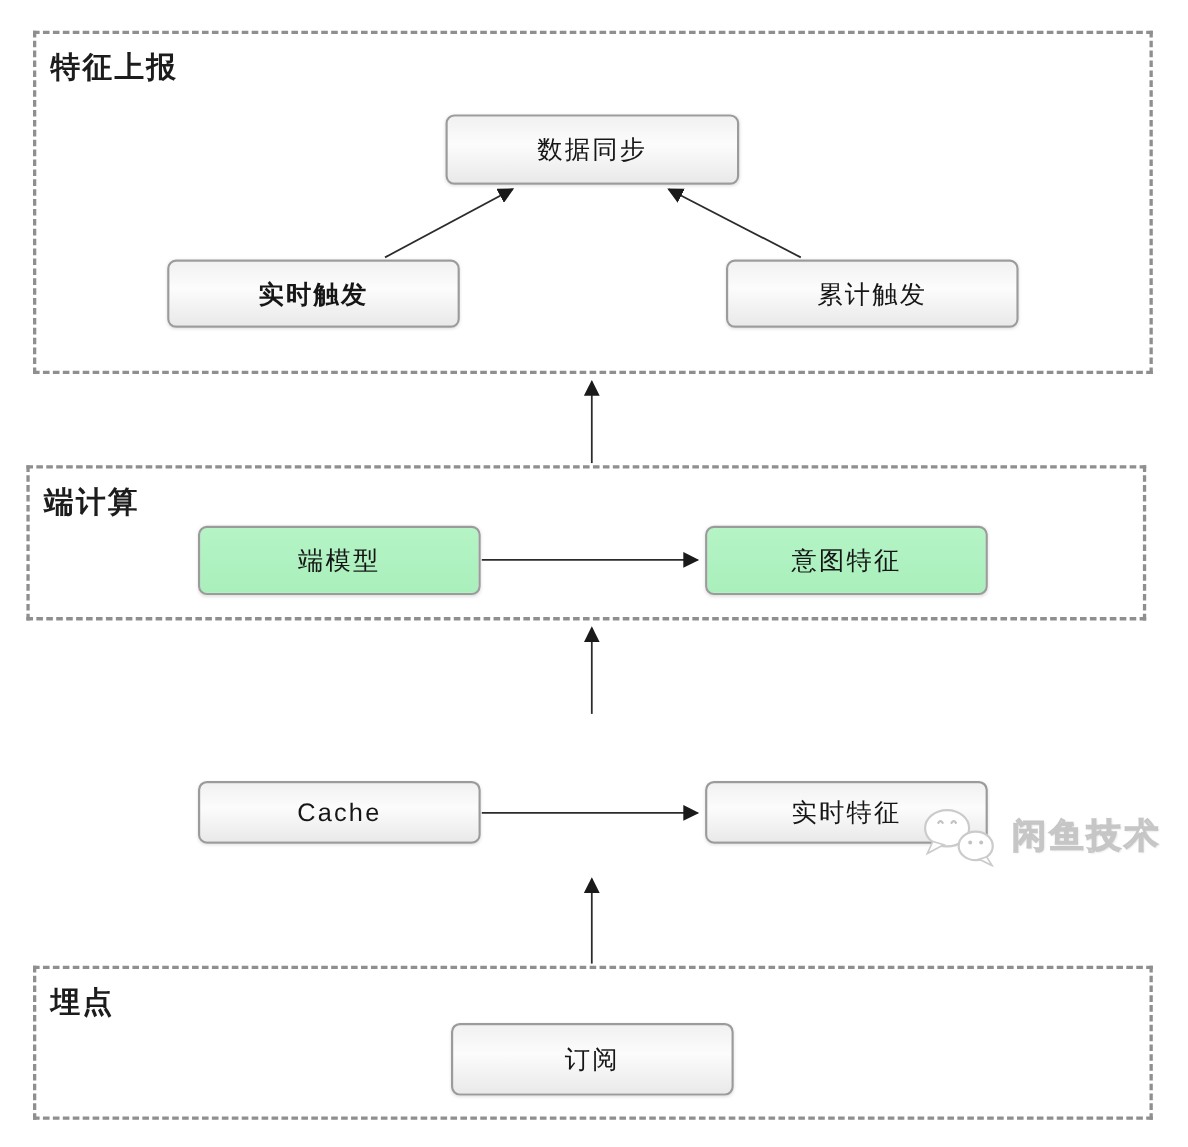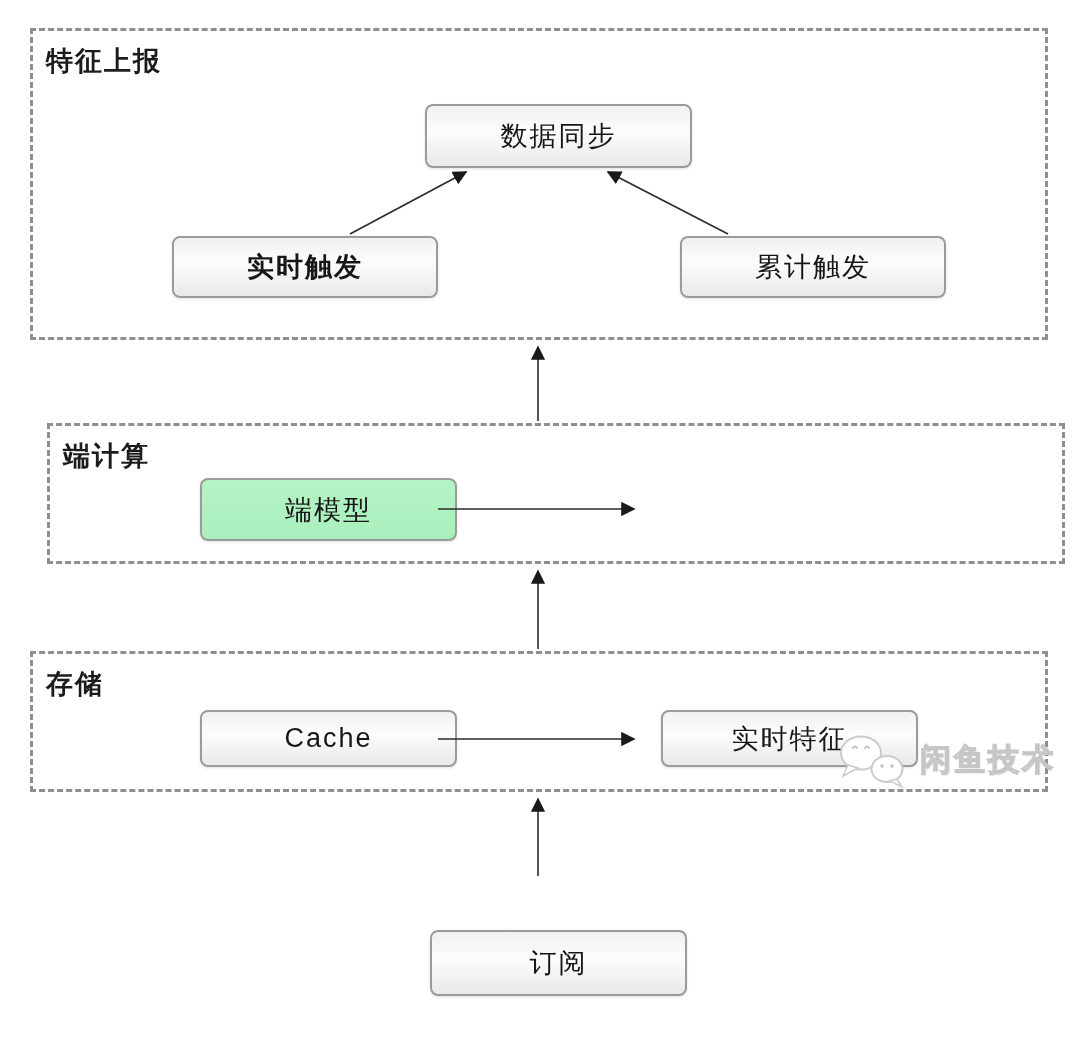--- a/index.html
+++ b/index.html
@@ -15,24 +15,23 @@
   }
   .section-label{
     position:absolute;left:13px;top:12px;
     font-size:27px;font-weight:bold;color:#1c1c1c;letter-spacing:2px;
     white-space:nowrap;
   }
   .node{
     position:absolute;box-sizing:border-box;
     border:2px solid #9b9b9b;border-radius:8px;
     display:flex;align-items:center;justify-content:center;
-    font-size:27px;color:#161616;letter-spacing:2px;
+    font-size:23px;color:#161616;letter-spacing:2px;
     box-shadow:0 1px 3px rgba(0,0,0,0.12);
     white-space:nowrap;
-    margin-left:20px;
   }
   .node.gray{background:linear-gradient(180deg,#f1f1f1 0%,#fcfcfc 42%,#e9e9e9 100%);}
   .node.green{background:linear-gradient(180deg,#b5f4c5 0%,#a9efbc 100%);}
   .arrows{position:absolute;left:0;top:0;pointer-events:none;}
   .watermark{
     position:absolute;right:24px;bottom:28px;
     display:flex;align-items:center;gap:6px;
   }
   .watermark-text{
     font-size:31px;font-weight:bold;letter-spacing:3px;
@@ -44,37 +43,38 @@
 </style>
 </head>
 <body>
 
 <div class="canvas">
 
   <div class="section" style="left:30px;top:28px;width:1018px;height:312px;">
     <div class="section-label">特征上报</div>
   </div>
 
-  <div class="section" style="left:47px;top:423px;width:1018px;height:141px;">
+  <div class="section" style="left:24px;top:423px;width:1018px;height:141px;">
     <div class="section-label">端计算</div>
   </div>
 
-  <div class="section" style="left:30px;top:651px;width:1018px;height:141px;">
-    <div class="section-label">存储</div>
+
+  <div class="section" style="left:30px;top:878px;width:1018px;height:140px;">
+    <div class="section-label">埋点</div>
   </div>
-
 
   <div class="node gray" style="left:405px;top:104px;width:267px;height:64px;">数据同步</div>
 
   <div class="node gray" style="left:152px;top:236px;width:266px;height:62px;font-weight:bold;">实时触发</div>
 
   <div class="node green" style="left:180px;top:478px;width:257px;height:63px;">端模型</div>
 
   <div class="node gray" style="left:660px;top:236px;width:266px;height:62px;">累计触发</div>
 
+  <div class="node green" style="left:641px;top:478px;width:257px;height:63px;">意图特征</div>
 
   <div class="node gray" style="left:180px;top:710px;width:257px;height:57px;text-align:right;">Cache</div>
 
   <div class="node gray" style="left:410px;top:930px;width:257px;height:66px;">订阅</div>
 
   <div class="node gray" style="left:641px;top:710px;width:257px;height:57px;">实时特征</div>
 
   <svg class="arrows" width="1080" height="1043" viewBox="0 0 1080 1043">
     <defs>
       <marker id="ah" markerWidth="10" markerHeight="9" refX="8" refY="4.5" orient="auto">

